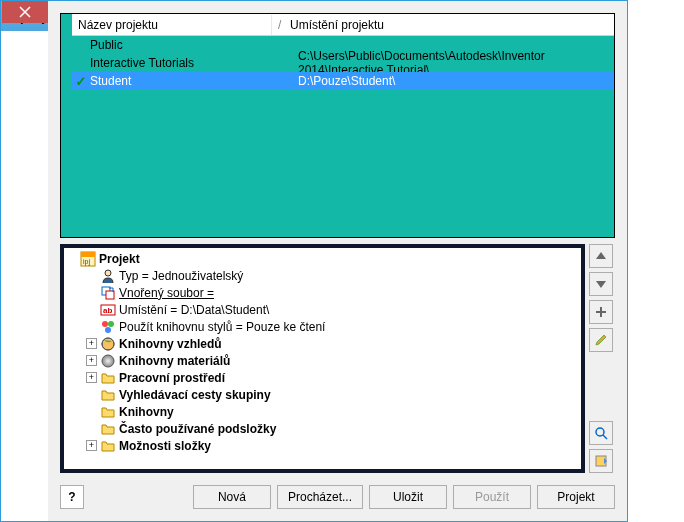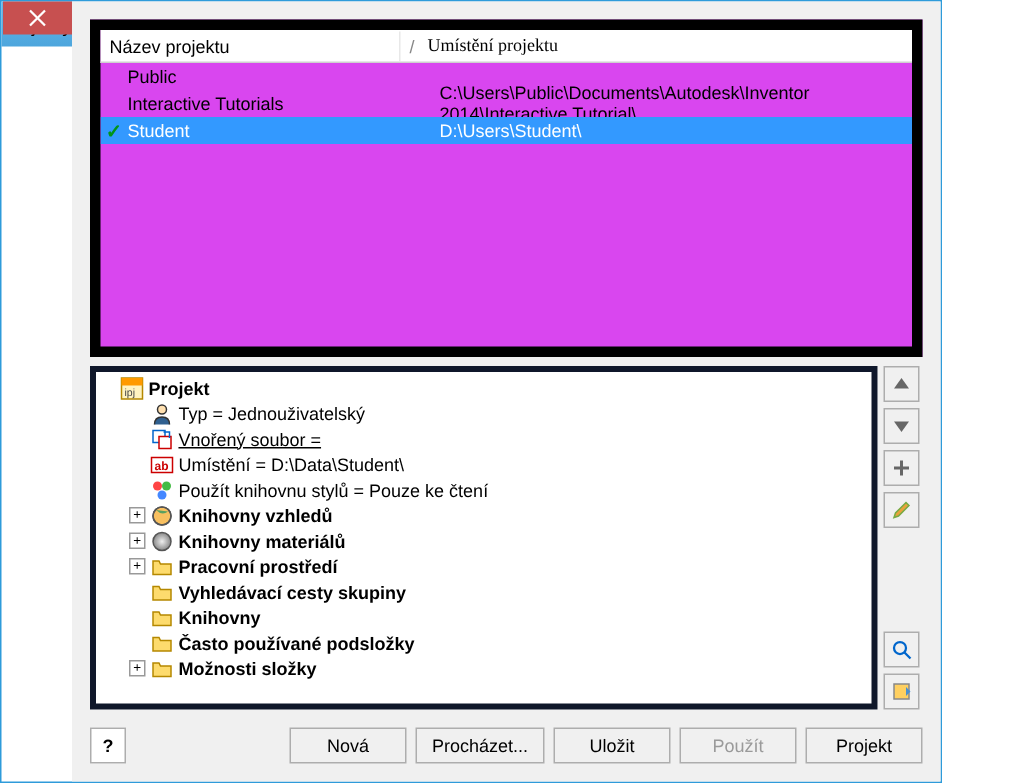--- a/index.html
+++ b/index.html
@@ -42,39 +42,40 @@
 .close-btn svg { width:12px; height:12px; }
 .content {
   flex:1;
   background: #f0f0f0;
   display:flex;
   flex-direction:column;
   padding: 12px;
   gap: 6px;
 }
 .panel {
-  background:#d946ef;
-  border:7px solid #000000;
+  background:#14b8a6;
+  border:1px solid #000000;
+  padding-left:11px;
 }
 .top-panel { height: 225px; display:flex; flex-direction:column; }
 .list-header {
   display:flex;
   height:22px;
   border-bottom:1px solid #d0d0d0;
   font-size:12px;
   color:#000;
   align-items:center;
   background:#fff;
 }
 .list-header .col {
   padding: 3px 6px;
 }
 .col-name { width: 200px; border-right:1px solid #e8e8e8;}
 .col-sep  { width: 10px; text-align:center; color:#888;}
-.col-loc  { flex:1; padding-left:6px;font-family:Liberation Serif, serif;}
+.col-loc  { flex:1; padding-left:6px;}
 .list-body { flex:1; overflow:auto; }
 .row {
   display:flex;
   height:18px;
   align-items:center;
   font-size:12px;
   position:relative;
 }
 .row .check {
   width:18px; text-align:center; color:#009518; font-weight:bold;
@@ -192,21 +193,21 @@
           <span class="loc"></span>
         </div>
         <div class="row">
           <span class="check"></span>
           <span class="name">Interactive Tutorials</span>
           <span class="loc">C:\Users\Public\Documents\Autodesk\Inventor 2014\Interactive Tutorial\</span>
         </div>
         <div class="row selected">
           <span class="check">✓</span>
           <span class="name">Student</span>
-          <span class="loc">D:\Users\Student\</span>
+          <span class="loc">D:\Pouze\Student\</span>
         </div>
       </div>
     </div>
 
     <div class="bottom-area">
       <div class="tree-panel">
 
         <div class="tree-row bold ind1">
           <span class="exp-empty"></span>
           <span class="ticon">

